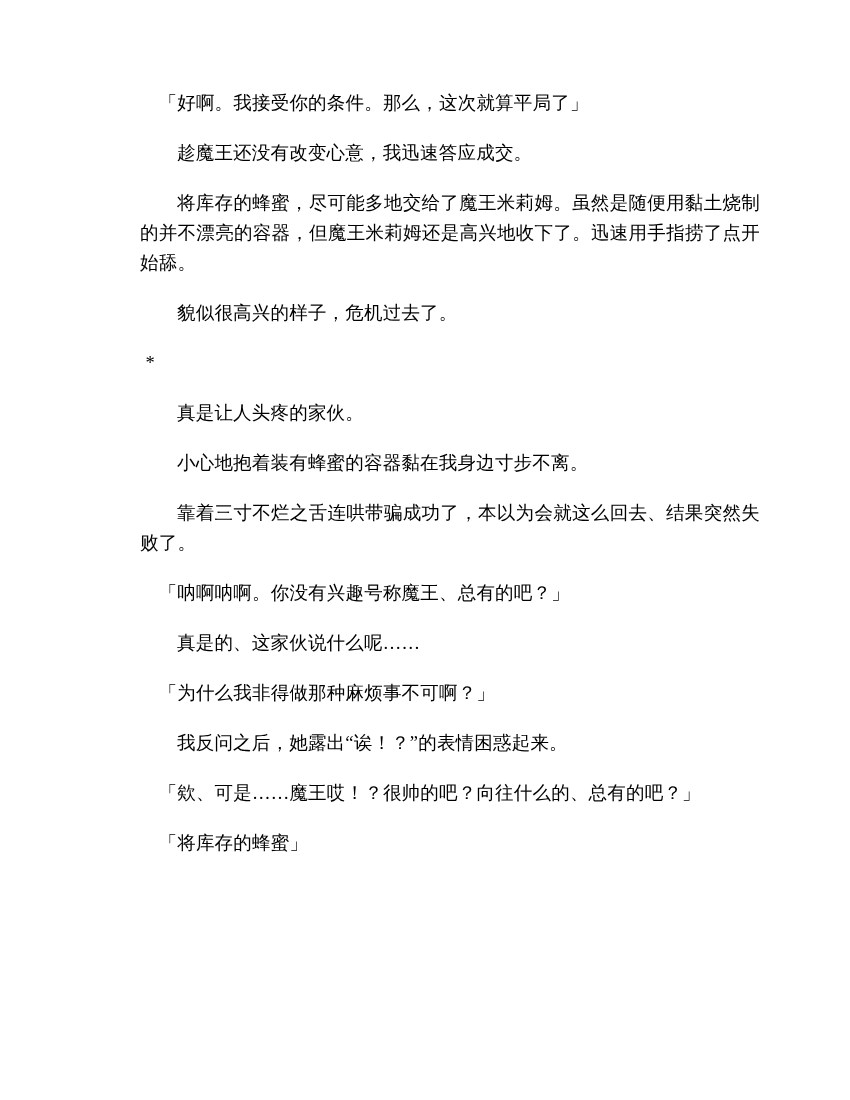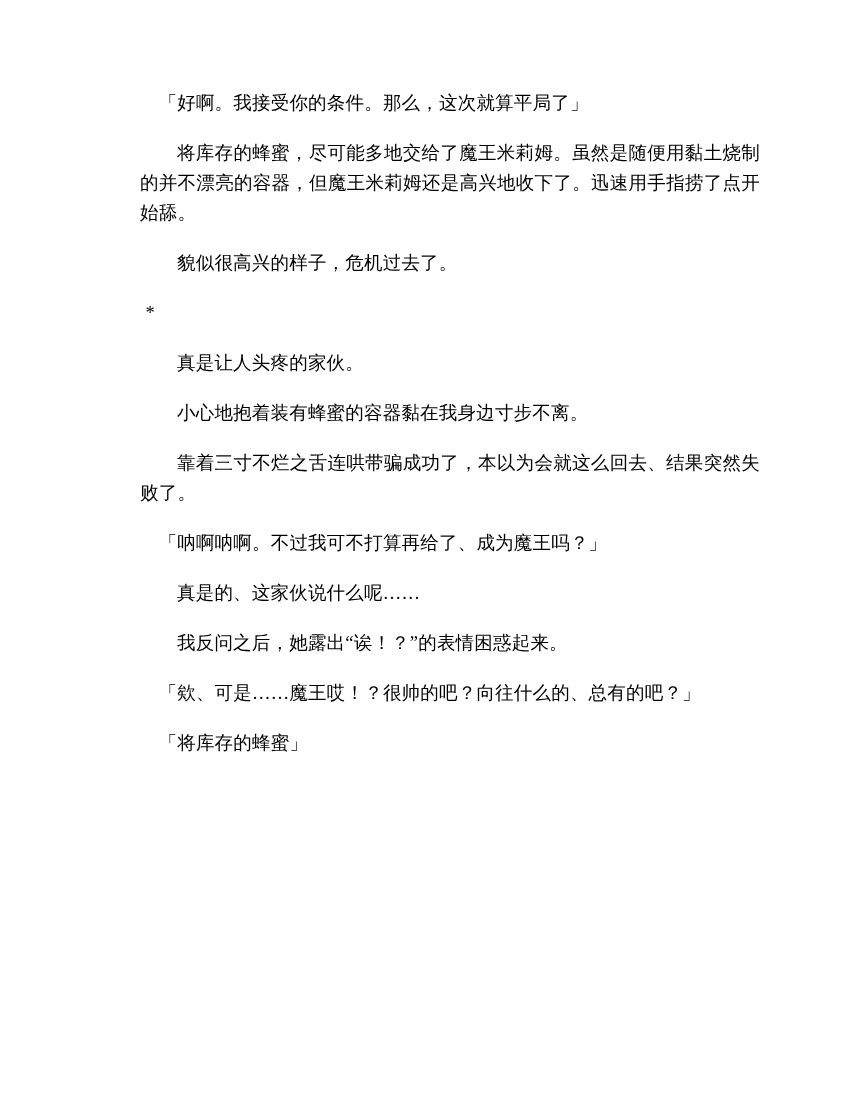--- a/index.html
+++ b/index.html
@@ -39,25 +39,27 @@
     text-indent: 0.3em;
     letter-spacing: 0;
   }
 </style>
 </head>
 <body>
 
 <div class="page">
   <div class="doc-body">
     <p class="para quote">「好啊。我接受你的条件。那么，这次就算平局了」</p>
+    <p class="para">趁魔王还没有改变心意，我迅速答应成交。</p>
     <p class="para">将库存的蜂蜜，尽可能多地交给了魔王米莉姆。虽然是随便用黏土烧制的并不漂亮的容器，但魔王米莉姆还是高兴地收下了。迅速用手指捞了点开始舔。</p>
     <p class="para">貌似很高兴的样子，危机过去了。</p>
     <p class="para marker">*</p>
     <p class="para">真是让人头疼的家伙。</p>
     <p class="para">小心地抱着装有蜂蜜的容器黏在我身边寸步不离。</p>
     <p class="para">靠着三寸不烂之舌连哄带骗成功了，本以为会就这么回去、结果突然失败了。</p>
-    <p class="para quote">「呐啊呐啊。不过我可不打算再给了、成为魔王吗？」</p>
+    <p class="para quote">「呐啊呐啊。你没有兴趣号称魔王、总有的吧？」</p>
     <p class="para">真是的、这家伙说什么呢……</p>
+    <p class="para quote">「为什么我非得做那种麻烦事不可啊？」</p>
     <p class="para">我反问之后，她露出“诶！？”的表情困惑起来。</p>
     <p class="para quote">「欸、可是……魔王哎！？很帅的吧？向往什么的、总有的吧？」</p>
     <p class="para quote">「将库存的蜂蜜」</p>
   </div>
 </div>
 
 </body></html>

